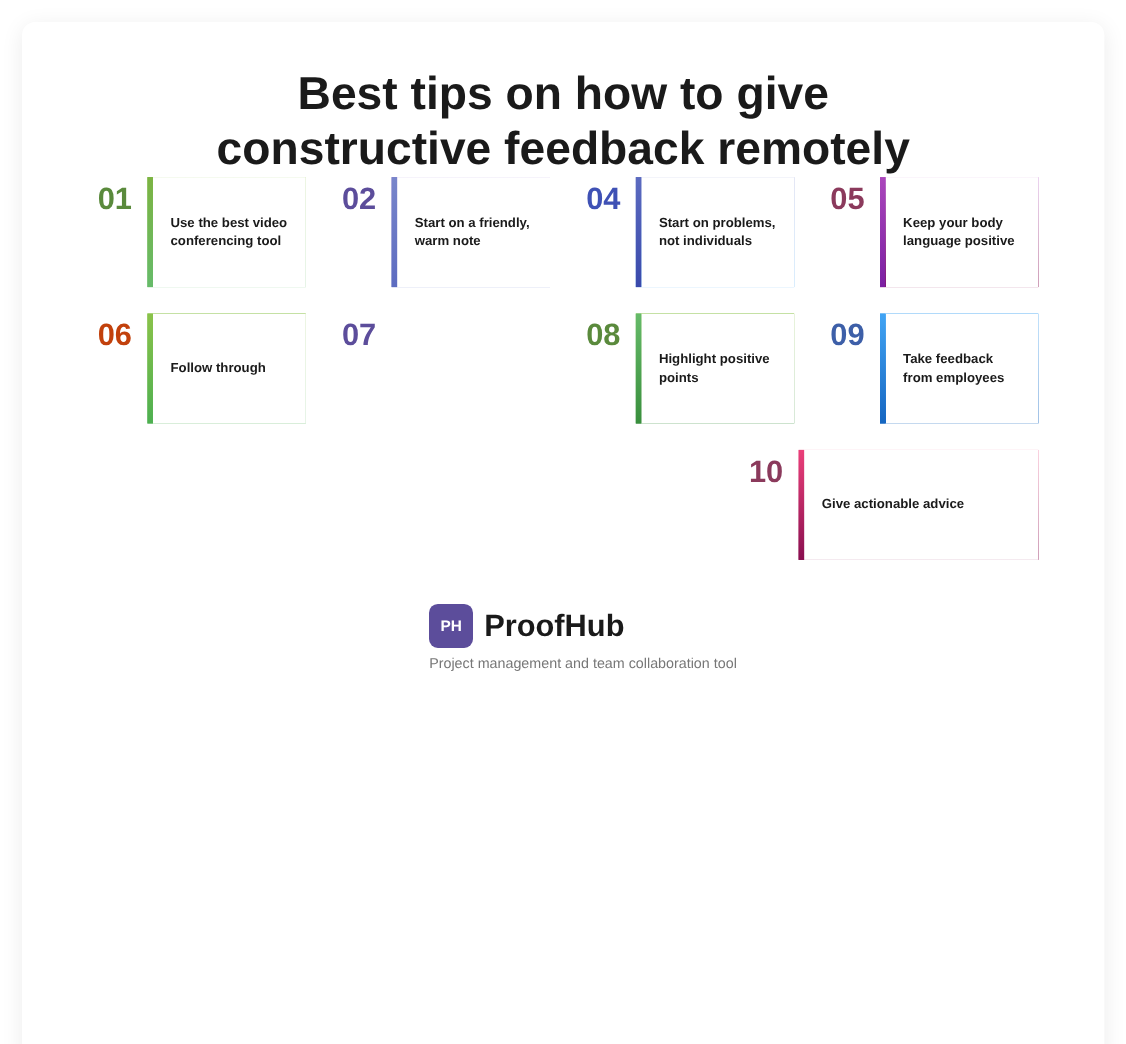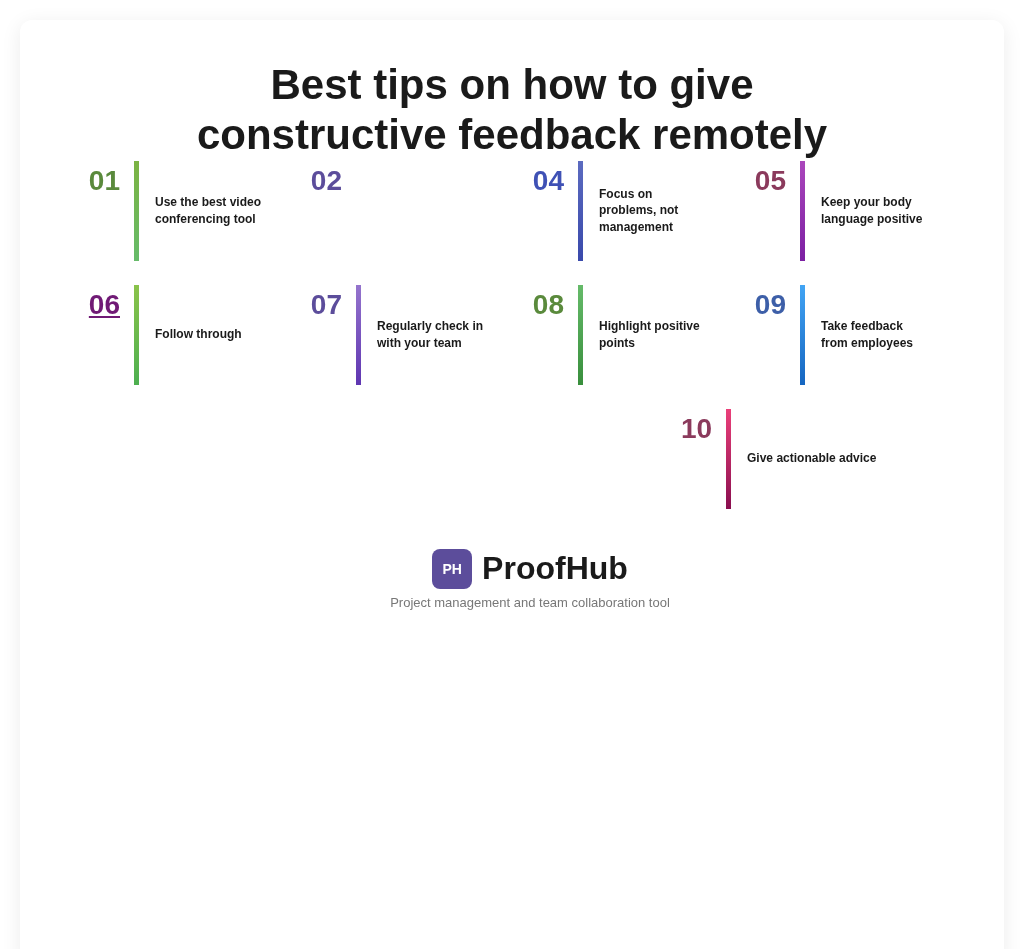--- a/index.html
+++ b/index.html
@@ -90,21 +90,21 @@
 
     .tip-3 .tip-number { color: #3d7a5e; }
     .tip-3 .tip-box { border-image: linear-gradient(to bottom, #66bb6a, #26a69a) 1; }
 
     .tip-4 .tip-number { color: #3f51b5; }
     .tip-4 .tip-box { border-image: linear-gradient(to bottom, #5c6bc0, #3949ab) 1; }
 
     .tip-5 .tip-number { color: #8b3a5c; }
     .tip-5 .tip-box { border-image: linear-gradient(to bottom, #ab47bc, #7b1fa2) 1; }
 
-    .tip-6 .tip-number { color: #701a75; text-decoration: underline; }
+    .tip-6 .tip-number { color: #c2410c; }
     .tip-6 .tip-box { border-image: linear-gradient(to bottom, #8bc34a, #4caf50) 1; }
 
     .tip-7 .tip-number { color: #5c4d9b; }
     .tip-7 .tip-box { border-image: linear-gradient(to bottom, #9575cd, #5e35b1) 1; }
 
     .tip-8 .tip-number { color: #5a8a3c; }
     .tip-8 .tip-box { border-image: linear-gradient(to bottom, #66bb6a, #388e3c) 1; }
 
     .tip-9 .tip-number { color: #3d5fa8; }
     .tip-9 .tip-box { border-image: linear-gradient(to bottom, #42a5f5, #1565c0) 1; }
@@ -120,21 +120,20 @@
     .tip-5 .tip-box { border-left: 5px solid transparent; background: linear-gradient(white, white) padding-box, linear-gradient(to bottom, #ce93d8, #880e4f) border-box; border-top: none; border-right: none; border-bottom: none; }
     .tip-6 .tip-box { border-left: 5px solid transparent; background: linear-gradient(white, white) padding-box, linear-gradient(to bottom, #8bc34a, #66bb6a) border-box; border-top: none; border-right: none; border-bottom: none; }
     .tip-7 .tip-box { border-left: 5px solid transparent; background: linear-gradient(white, white) padding-box, linear-gradient(to bottom, #9575cd, #5e35b1) border-box; border-top: none; border-right: none; border-bottom: none; }
     .tip-8 .tip-box { border-left: 5px solid transparent; background: linear-gradient(white, white) padding-box, linear-gradient(to bottom, #8bc34a, #388e3c) border-box; border-top: none; border-right: none; border-bottom: none; }
     .tip-9 .tip-box { border-left: 5px solid transparent; background: linear-gradient(white, white) padding-box, linear-gradient(to bottom, #64b5f6, #1565c0) border-box; border-top: none; border-right: none; border-bottom: none; }
     .tip-10 .tip-box { border-left: 5px solid transparent; background: linear-gradient(white, white) padding-box, linear-gradient(to bottom, #f48fb1, #880e4f) border-box; border-top: none; border-right: none; border-bottom: none; }
 
     .footer {
       display: flex;
       flex-direction: column;
-      align-items: center;
       margin-top: 10px;
       gap: 6px;
       margin-left: 36px;
     }
 
     .footer-brand {
       display: flex;
       align-items: center;
       gap: 10px;
     }
@@ -146,21 +145,21 @@
       border-radius: 8px;
       display: flex;
       align-items: center;
       justify-content: center;
       color: white;
       font-size: 14px;
       font-weight: 900;
     }
 
     .footer-name {
-      font-size: 32px;
+      font-size: 28px;
       font-weight: 800;
       color: #1a1a1a;
     }
 
     .footer-tagline {
       font-size: 13px;
       color: #777;
     }
   </style>
 </head>
@@ -175,44 +174,44 @@
   <div class="grid" id="tips-grid-main">
 
   <div class="tip-item tip-1">
       <span class="tip-number">01</span>
       <div class="tip-box">
         <span class="tip-text">Use the best video conferencing tool</span>
       </div>
     </div>
       <div class="tip-item tip-2">
       <span class="tip-number">02</span>
+      <div class="tip-box">
+        <span class="tip-text">Start on a friendly, warm note</span>
+      </div>
     </div>
       <div class="tip-item tip-4">
       <span class="tip-number">04</span>
       <div class="tip-box">
-        <span class="tip-text">Focus on problems, not management</span>
+        <span class="tip-text">Start on problems, not individuals</span>
       </div>
     </div>
       <div class="tip-item tip-5">
       <span class="tip-number">05</span>
       <div class="tip-box">
         <span class="tip-text">Keep your body language positive</span>
       </div>
     </div>
       <div class="tip-item tip-6">
       <span class="tip-number">06</span>
       <div class="tip-box">
         <span class="tip-text">Follow through</span>
       </div>
     </div>
       <div class="tip-item tip-7">
       <span class="tip-number">07</span>
-      <div class="tip-box">
-        <span class="tip-text">Regularly check in with your team</span>
-      </div>
     </div>
       <div class="tip-item tip-8">
       <span class="tip-number">08</span>
       <div class="tip-box">
         <span class="tip-text">Highlight positive points</span>
       </div>
     </div>
       <div class="tip-item tip-9">
       <span class="tip-number">09</span>
       <div class="tip-box">

